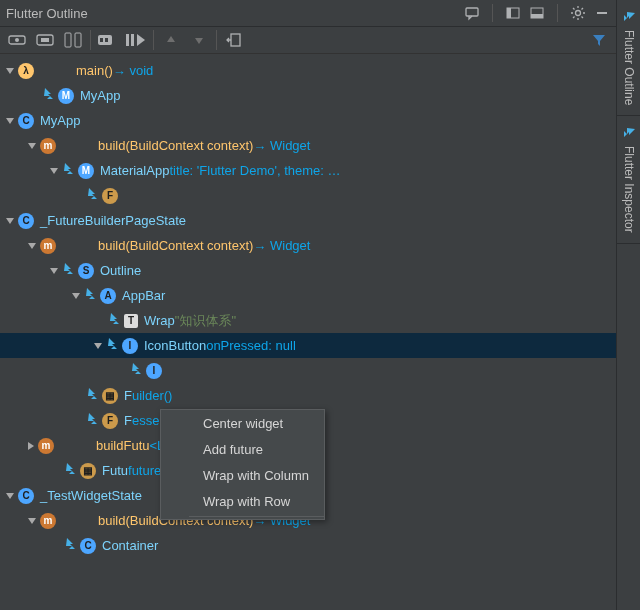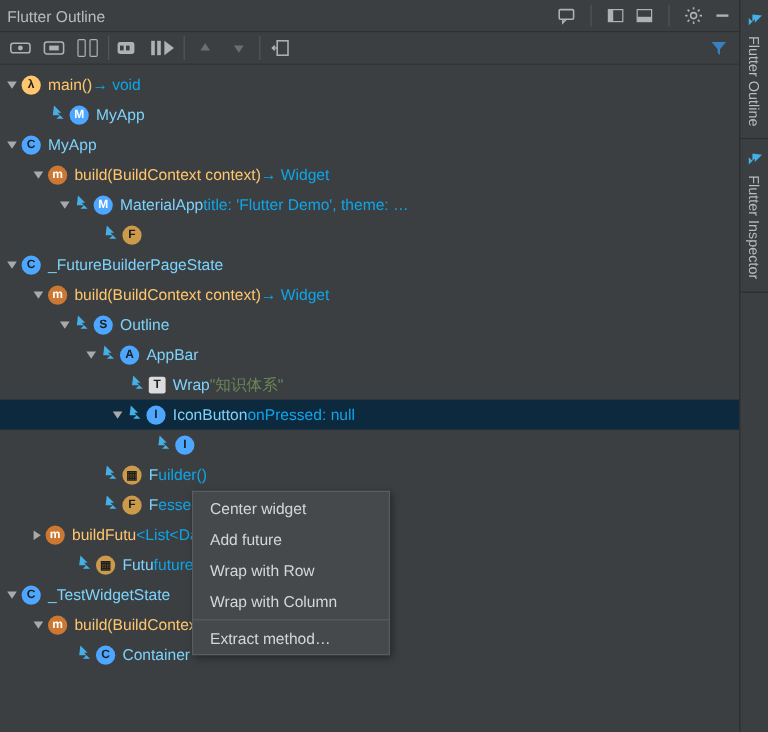--- a/index.html
+++ b/index.html
@@ -89,33 +89,34 @@
 .badge.m { background: #cc7832; color: #fff; }
 .badge.c { background: #4da6ff; }
 .badge.M { background: #4da6ff; color: #fff;}
 .badge.s { background: #4da6ff; }
 .badge.a { background: #4da6ff; }
 .badge.t { background: #dcdcdc; color: #222; border-radius: 2px; width: 14px; height: 14px; font-size: 10px; }
 .badge.f { background: #cc9a4b; }
 .badge.lam { background: #ffc66d; }
 .badge.struct { background: #cc9a4b; }
 .txt { color: #7dd3fc; }
-.txt.yellow { color: #ffc66d; }
+.txt.yellow { color: #ffc66d; margin-left: 36px; }
 .txt.dim { color: #0ea5e9; }
 .txt.str { color: #6a8759; }
 
 
 .context-menu {
   position: absolute;
   top: 355px; left: 160px;
   width: 165px;
   background: #45494b;
   border: 1px solid #5a5d5f;
   box-shadow: 2px 2px 6px rgba(0,0,0,.4);
   z-index: 100;
+  padding-left: 28px;
 }
 .context-menu .mi {
   height: 26px; display: flex; align-items: center; padding: 0 14px;
   color: #d6d6d6; cursor: pointer;
 }
 .context-menu .msep { height: 1px; background: #5a5d5f; margin: 2px 0; }
 </style>
 </head>
 <body>
 
@@ -372,24 +373,23 @@
         <span class="arrow none"></span>
         <span><svg class="flutter-logo" viewBox="0 0 14 14">
             <path d="M3 1 L9 7 L6 7 L11 12 L5 12 L8 9 L2 9 Z" fill="#46b0e6"></path>
           </svg></span>
         <span class="badge c">C</span>
         <span class="txt">Container</span>
       </div>
       <div class="context-menu">
       <div class="mi">Center widget</div>
       <div class="mi">Add future</div>
+      <div class="mi">Wrap with Column</div>
       <div class="mi">Wrap with Row</div>
-      <div class="mi">Wrap with Column</div>
       <div class="msep"></div>
-      <div class="mi">Extract method…</div>
     </div>
   </div>
 
 </div>
 
 <div class="side-tabs">
   <div class="side-tab">
     <svg width="14" height="14" viewBox="0 0 14 14">
         <path d="M3 1 L9 7 L6 7 L11 12 L5 12 L8 9 L2 9 Z" fill="#46b0e6"></path>
       </svg>

